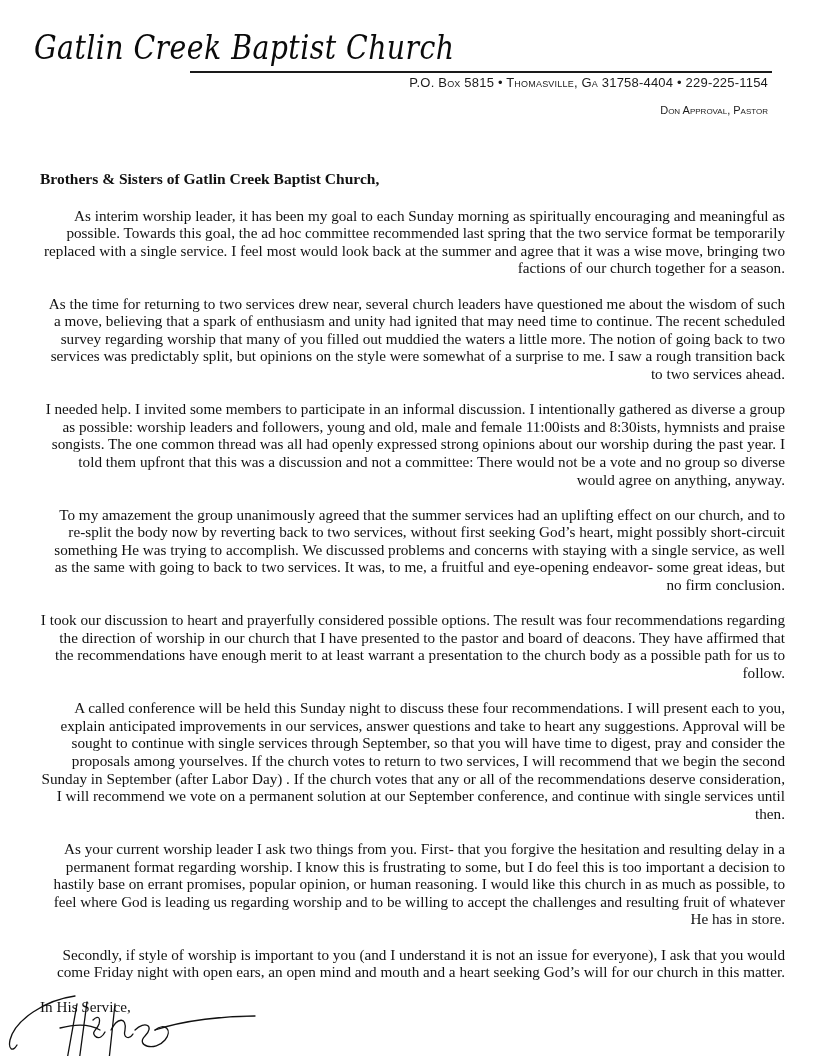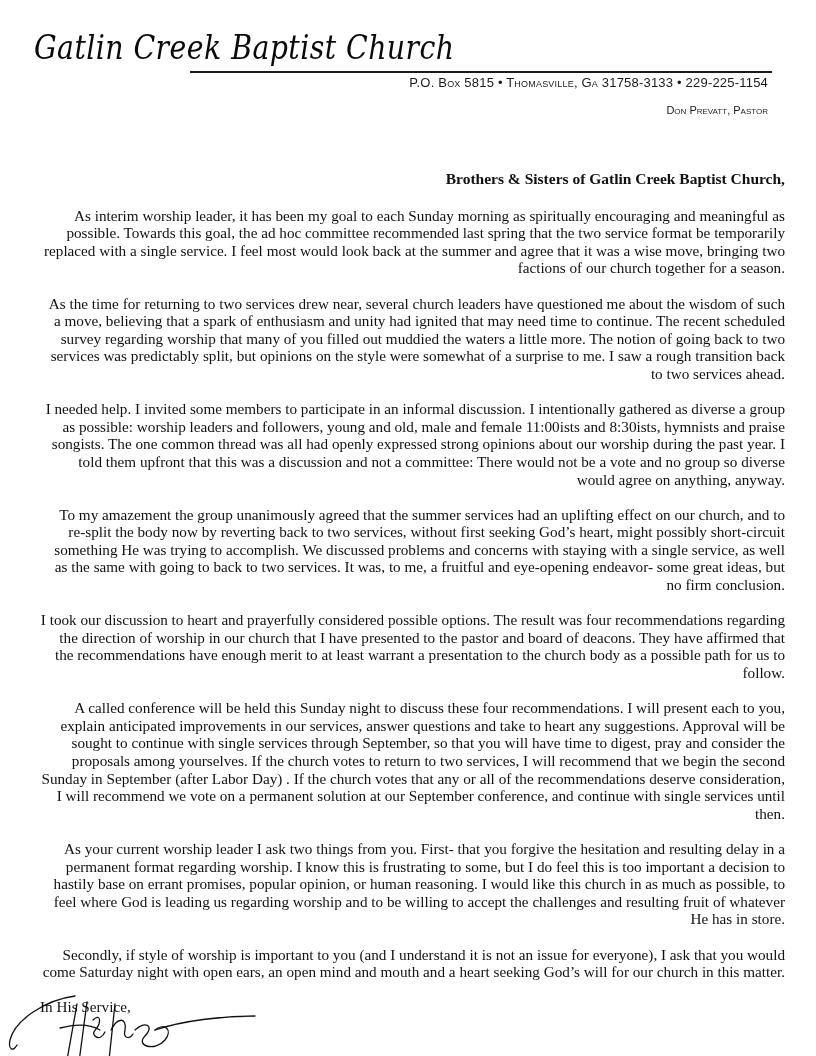--- a/index.html
+++ b/index.html
@@ -63,21 +63,20 @@
       width: 745px;
       font-family: "Liberation Serif", serif;
       font-size: 15.2px;
       line-height: 17.6px;
       color: #111111;
     }
     .salutation {
       font-weight: bold;
       font-size: 15.5px;
       margin: 0 0 19px 0;
-      text-align: right;
     }
     .para {
       margin: 0 0 17.6px 0;
       text-align: right;
     }
     .closing {
       margin: 0;
       position: relative;
     }
     .signature {
@@ -91,34 +90,34 @@
     .signer {
       margin-top: 40px;
     }
   </style>
 </head>
 <body>
 
 <div class="letterhead">
   <div class="letterhead-title">Gatlin Creek Baptist Church</div>
   <div class="letterhead-rule"></div>
-  <div class="letterhead-address">P.O. Box 5815 • Thomasville, Ga 31758-3133 • 229-225-1154</div>
-  <div class="letterhead-pastor">Don Prevatt, Pastor</div>
+  <div class="letterhead-address">P.O. Box 5815 • Thomasville, Ga 31758-4404 • 229-225-1154</div>
+  <div class="letterhead-pastor">Don Approval, Pastor</div>
 </div>
 
 <div class="letter">
   <p class="salutation">Brothers &amp; Sisters of Gatlin Creek Baptist Church,</p>
   <p class="para">As interim worship leader, it has been my goal to each Sunday morning as spiritually encouraging and meaningful as possible.  Towards this goal, the ad hoc committee recommended last spring that the two service format be temporarily replaced with a single service.  I feel most would look back at the summer and agree that it was a wise move, bringing two factions of our church together for a season.</p>
   <p class="para">As the time for returning to two services drew near, several church leaders have questioned me about the wisdom of such a move, believing that a spark of enthusiasm and unity had ignited that may need time to continue.   The recent scheduled survey regarding worship that many of you filled out muddied the waters a little more. The notion of going back to two services was predictably split, but opinions on the style were somewhat of a surprise to me. I saw a rough transition back to two services ahead.</p>
   <p class="para">I needed help. I invited some members to participate in an informal discussion. I intentionally gathered as diverse a group as possible:  worship leaders and followers, young and old, male and female 11:00ists and 8:30ists, hymnists and praise songists.  The one common thread was all had openly expressed strong opinions about our worship during the past year.  I told them upfront that this was a discussion and not a committee: There would not be a vote and no group so diverse would agree on anything, anyway.</p>
   <p class="para">To my amazement the group unanimously agreed that the summer services had an uplifting effect on our church, and to re-split the body now by reverting back to two services, without first seeking God’s heart, might possibly short-circuit something He was trying to accomplish.  We discussed problems and concerns with staying with a single service, as well as the same with going to back to two services.  It was, to me, a fruitful and eye-opening endeavor- some great ideas, but no firm conclusion.</p>
   <p class="para">I took our discussion to heart and prayerfully considered possible options. The result was four recommendations regarding the direction of worship in our church that I have presented to the pastor and board of deacons.  They have affirmed that the recommendations have enough merit to at least warrant a presentation to the church body as a possible path for us to follow.</p>
   <p class="para">A called conference will be held this Sunday night to discuss these four recommendations.  I will present each to you, explain anticipated improvements in our services, answer questions and take to heart any suggestions. Approval will be sought to continue with single services through September, so that you will have time to digest, pray and consider the proposals among yourselves.  If the church votes to return to two services, I will recommend that we begin the second Sunday in September (after Labor Day) .  If the church votes that any or all of the recommendations deserve consideration, I will recommend we vote on a permanent solution at our September conference, and continue with single services until then.</p>
   <p class="para">As your current worship leader I ask two things from you. First- that you forgive the hesitation and resulting delay in a permanent format regarding worship. I know this is frustrating to some, but I do feel this is too important a decision to hastily base on errant promises, popular opinion, or human reasoning. I would like this church in as much as possible, to feel where God is leading us regarding worship and to be willing to accept the challenges and resulting fruit of whatever He has in store.</p>
-  <p class="para">Secondly, if style of worship is important to you (and I understand it is not an issue for everyone), I ask that you would come Saturday night with open ears, an open mind and mouth and a heart seeking God’s will for our church in this matter.</p>
+  <p class="para">Secondly, if style of worship is important to you (and I understand it is not an issue for everyone), I ask that you would come Friday night with open ears, an open mind and mouth and a heart seeking God’s will for our church in this matter.</p>
 
   <div class="closing">
     <div>In His Service,</div>
     <svg class="signature" viewBox="0 0 260 80" xmlns="http://www.w3.org/2000/svg">
       <g fill="none" stroke="#111" stroke-width="1.3" stroke-linecap="round" stroke-linejoin="round">
         <path d="M70 6 C40 10, 10 30, 5 50 C3 60, 8 62, 12 55"></path>
         <path d="M72 14 L62 70"></path>
         <path d="M82 12 L74 72"></path>
         <path d="M55 38 C70 34, 85 34, 95 40"></path>
         <path d="M88 30 C92 26, 96 26, 94 34 C92 40, 86 42, 90 46 C94 50, 98 46, 100 42"></path>

